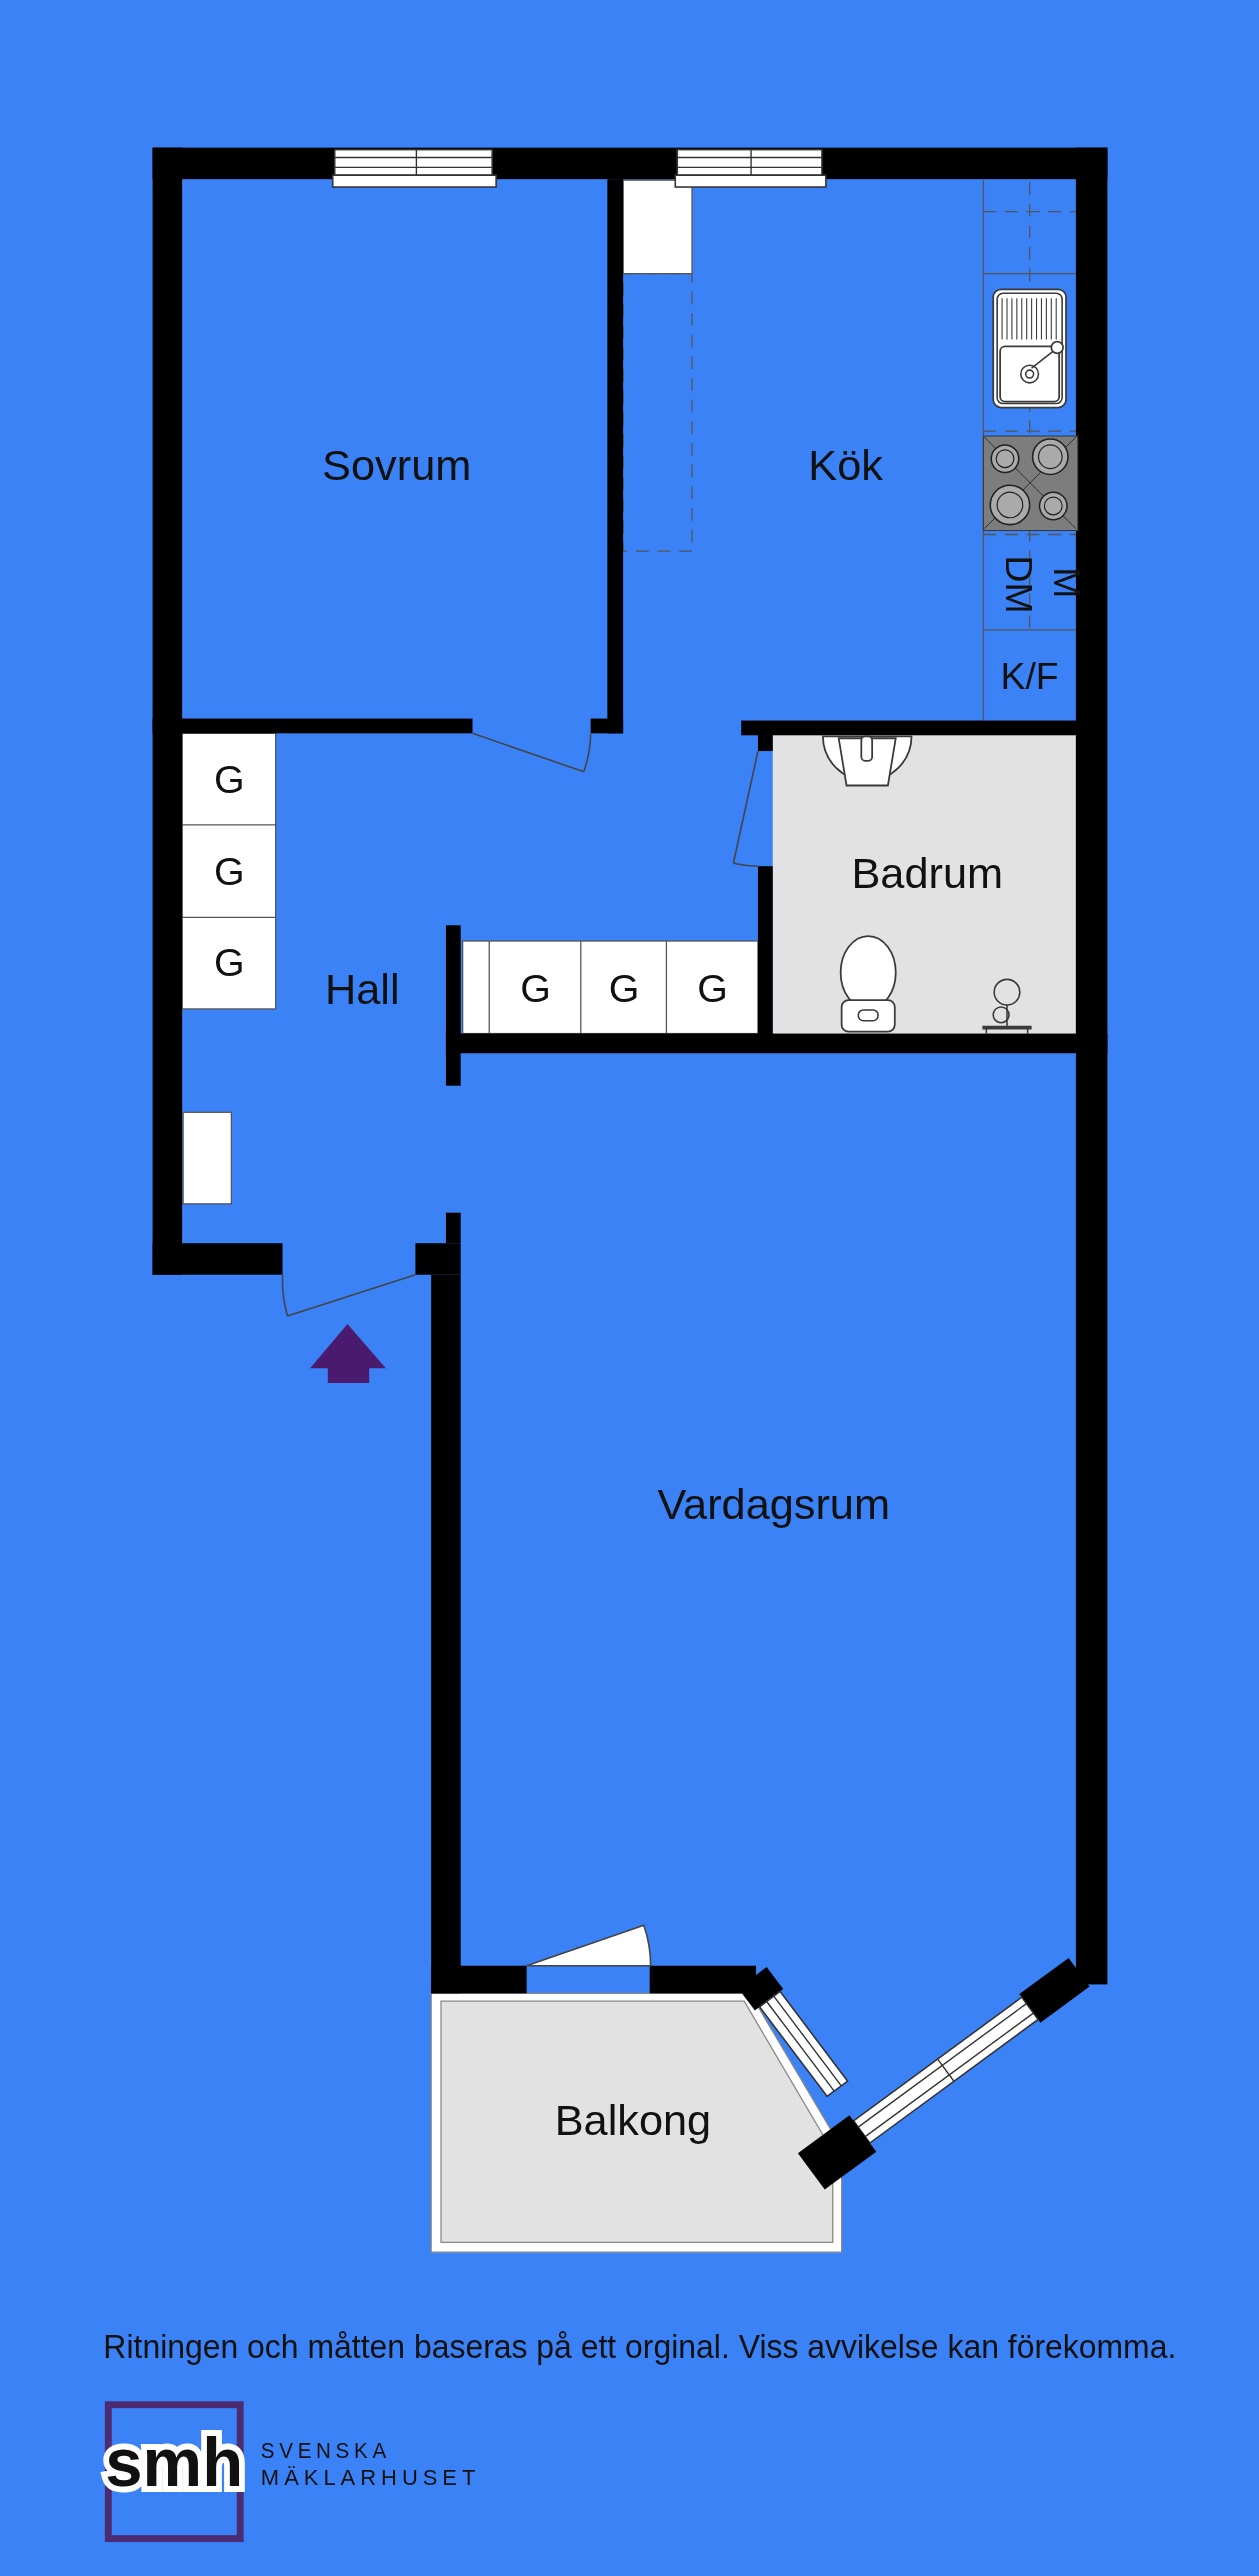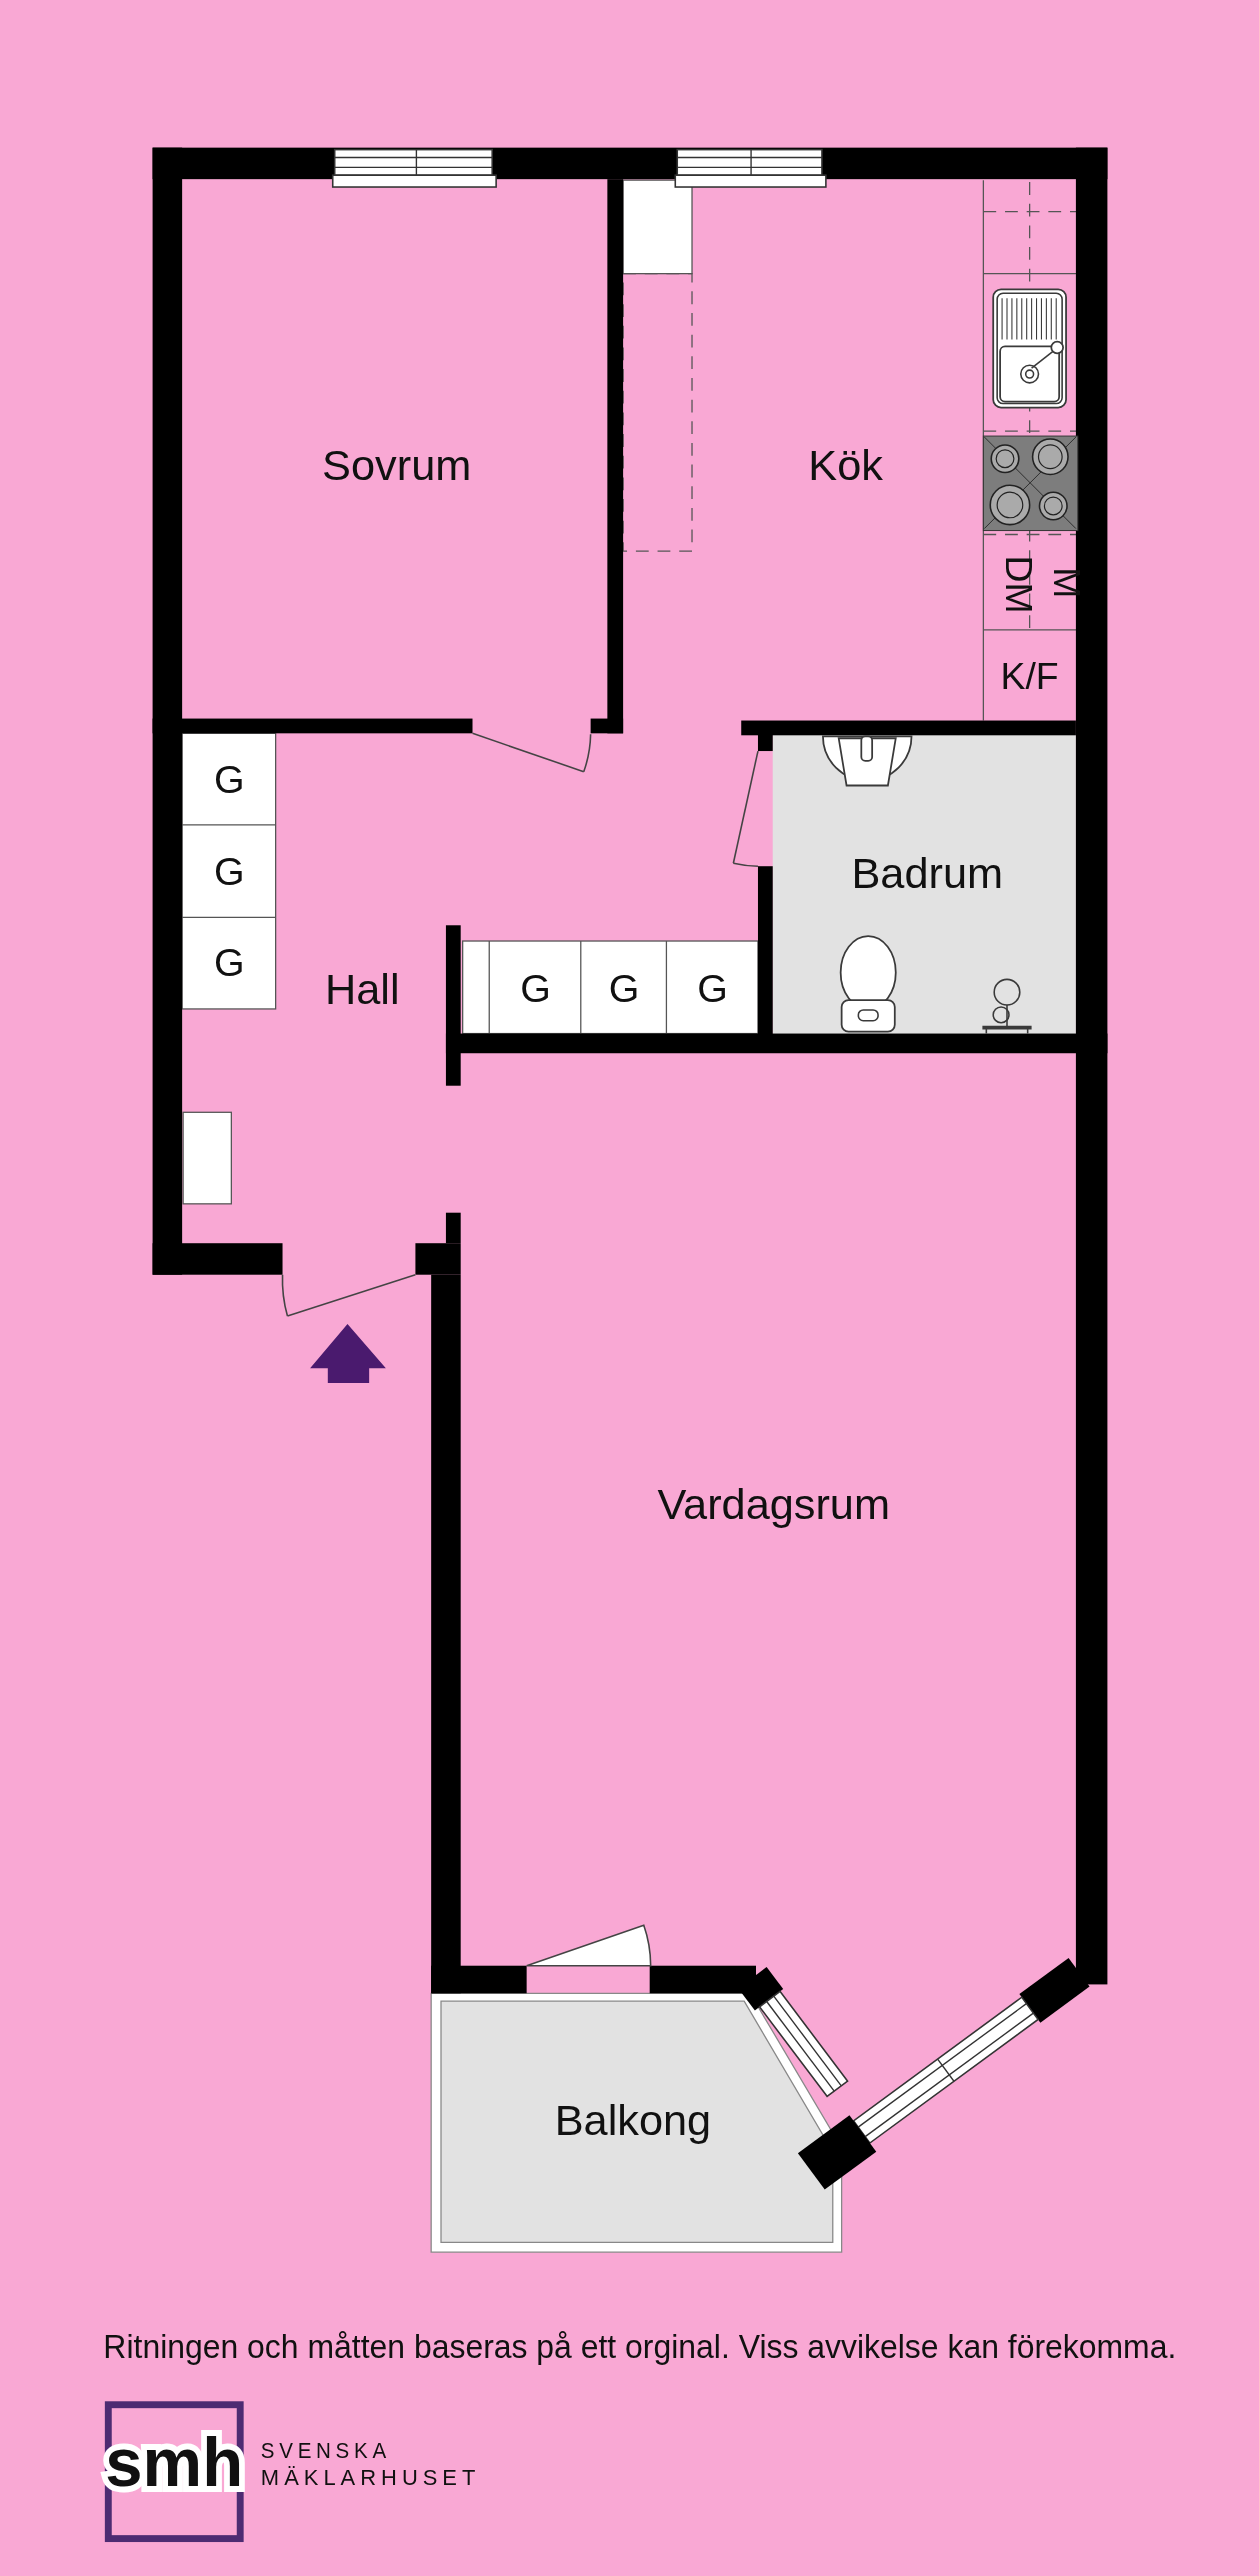--- a/index.html
+++ b/index.html
@@ -1,16 +1,16 @@
 <!DOCTYPE html>
 <html><head>
 <meta charset="utf-8">
 <style>
   html,body{margin:0;padding:0;background:#fff;}
-  .page{width:1260px;height:2576px;position:relative;background:#f9a8d4;}
+  .page{width:1260px;height:2576px;position:relative;background:#3b82f6;}
   svg{display:block;}
   svg text{font-family:"Liberation Sans","DejaVu Sans",sans-serif;fill:#111;}
   .wall{fill:#000;stroke:none;}
   .thin{fill:#fff;stroke:#555;stroke-width:1.3;}
   .thinline{fill:none;stroke:#555;stroke-width:1.3;}
   .dash{stroke-dasharray:13 9;}
   .door{fill:none;stroke:#444;stroke-width:1.6;}
   .doorfill{fill:#fff;stroke:#444;stroke-width:1.6;}
   .fix{fill:#fff;stroke:#3a3a3a;stroke-width:1.8;}
   .fixline{fill:none;stroke:#3a3a3a;stroke-width:1.6;}

